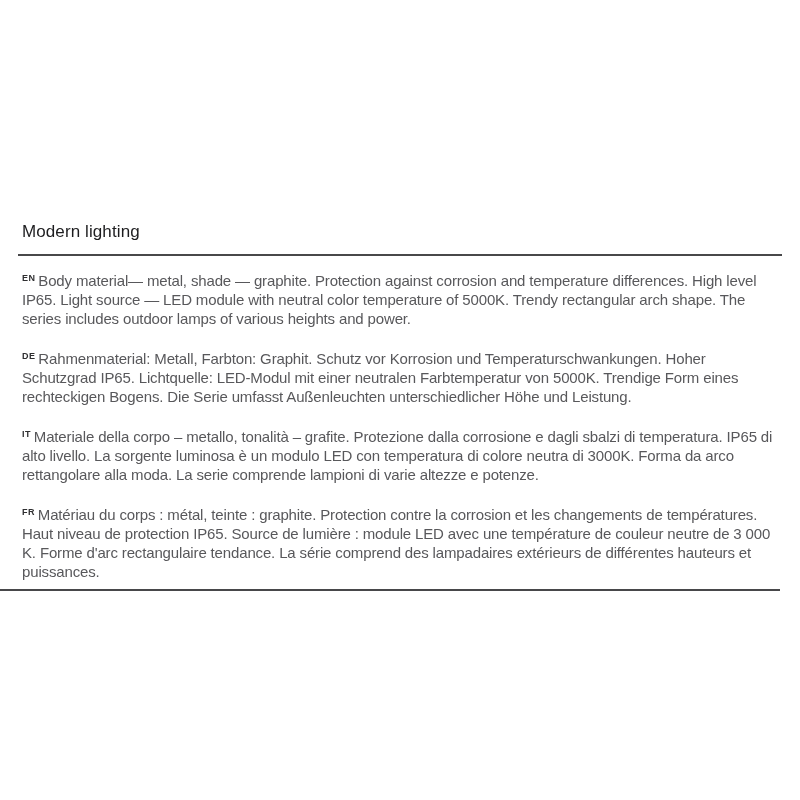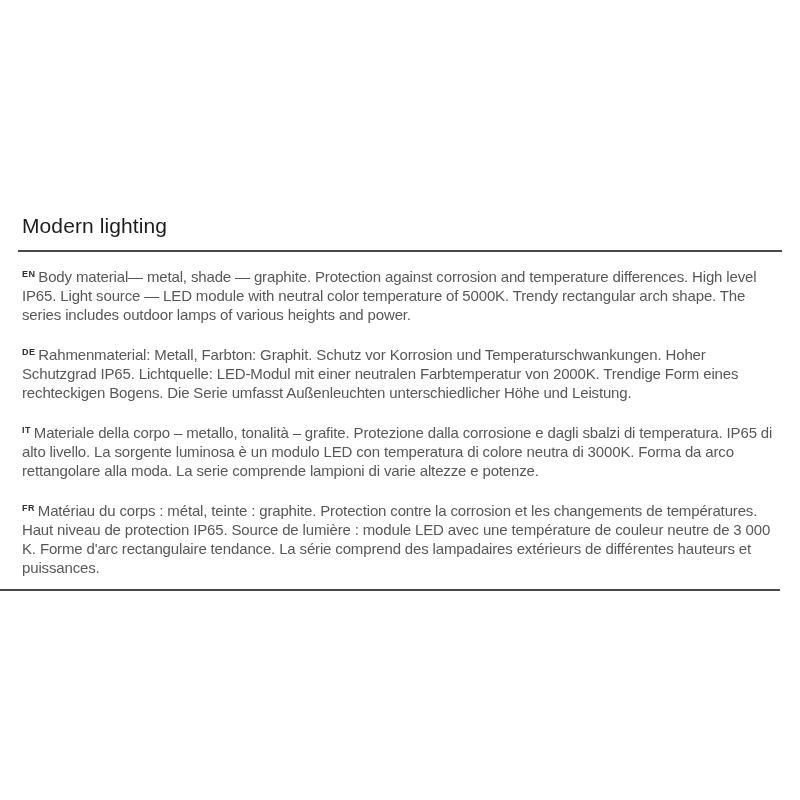--- a/index.html
+++ b/index.html
@@ -15,22 +15,22 @@
     overflow: hidden;
     font-family: "Liberation Sans", sans-serif;
   }
   .content {
     position: absolute;
     left: 18px;
     top: 214px;
     width: 764px;
   }
   .section-title {
-    margin: 0 0 12px 4px;
-    font-size: 21px;
+    margin: 8px 0 12px 4px;
+    font-size: 17px;
     font-weight: 500;
     color: #1d1d1f;
     letter-spacing: 0.1px;
   }
   .rule {
     height: 2px;
     background: #48484a;
   }
   .rule-top {
     margin-bottom: 13px;
@@ -63,21 +63,21 @@
 
 <div class="page">
   <div class="content">
     <h2 class="section-title">Modern lighting</h2>
 
     <div class="rule rule-top"></div>
 
     <div class="paragraphs">
       <p><sup class="lang-code">EN</sup><span>Body material— metal, shade — graphite. Protection against corrosion and temperature differences. High level IP65. Light source — LED module with neutral color temperature of 5000K. Trendy rectangular arch shape. The series includes outdoor lamps of various heights and power.</span></p>
 
-      <p><sup class="lang-code">DE</sup><span>Rahmenmaterial: Metall, Farbton: Graphit. Schutz vor Korrosion und Temperaturschwankungen. Hoher Schutzgrad IP65. Lichtquelle: LED-Modul mit einer neutralen Farbtemperatur von 2000K. Trendige Form eines rechteckigen Bogens. Die Serie umfasst Außenleuchten unterschiedlicher Höhe und Leistung.</span></p>
+      <p><sup class="lang-code">DE</sup><span>Rahmenmaterial: Metall, Farbton: Graphit. Schutz vor Korrosion und Temperaturschwankungen. Hoher Schutzgrad IP65. Lichtquelle: LED-Modul mit einer neutralen Farbtemperatur von 5000K. Trendige Form eines rechteckigen Bogens. Die Serie umfasst Außenleuchten unterschiedlicher Höhe und Leistung.</span></p>
 
       <p><sup class="lang-code">IT</sup><span>Materiale della corpo – metallo, tonalità – grafite. Protezione dalla corrosione e dagli sbalzi di temperatura. IP65 di alto livello. La sorgente luminosa è un modulo LED con temperatura di colore neutra di 3000K. Forma da arco rettangolare alla moda. La serie comprende lampioni di varie altezze e potenze.</span></p>
 
       <p><sup class="lang-code">FR</sup><span>Matériau du corps : métal, teinte : graphite. Protection contre la corrosion et les changements de températures. Haut niveau de protection IP65. Source de lumière : module LED avec une température de couleur neutre de 3 000 K. Forme d'arc rectangulaire tendance. La série comprend des lampadaires extérieurs de différentes hauteurs et puissances.</span></p>
     </div>
   </div>
 
   <div class="rule rule-bottom"></div>
 </div>
 

